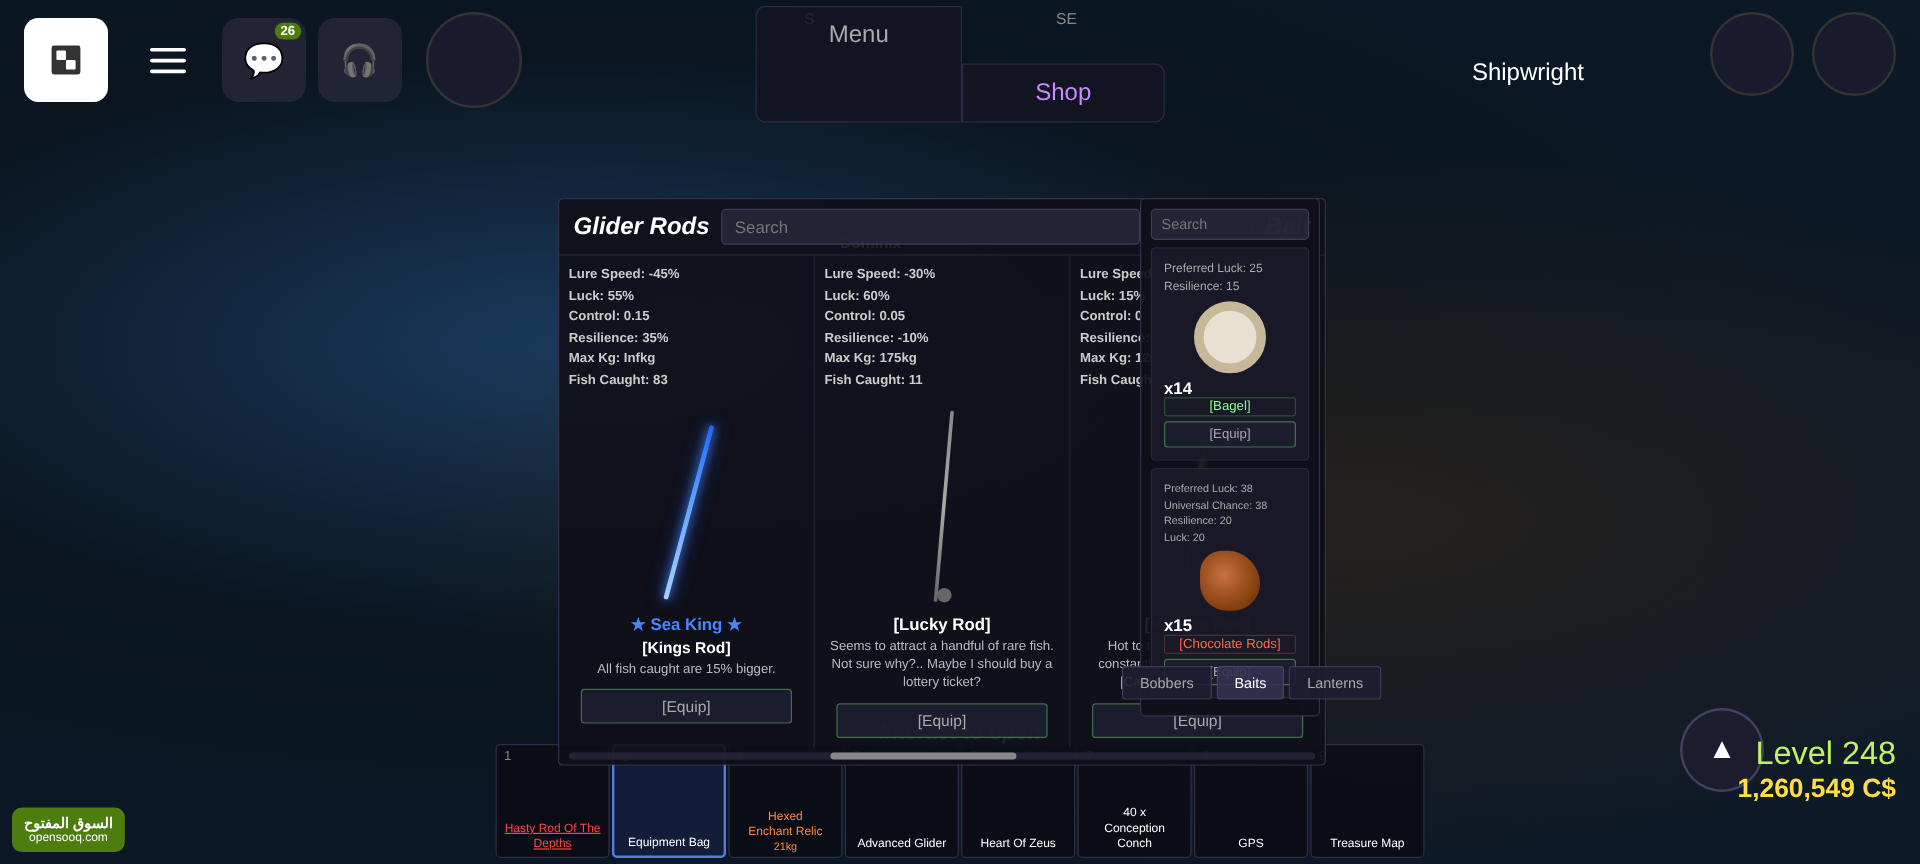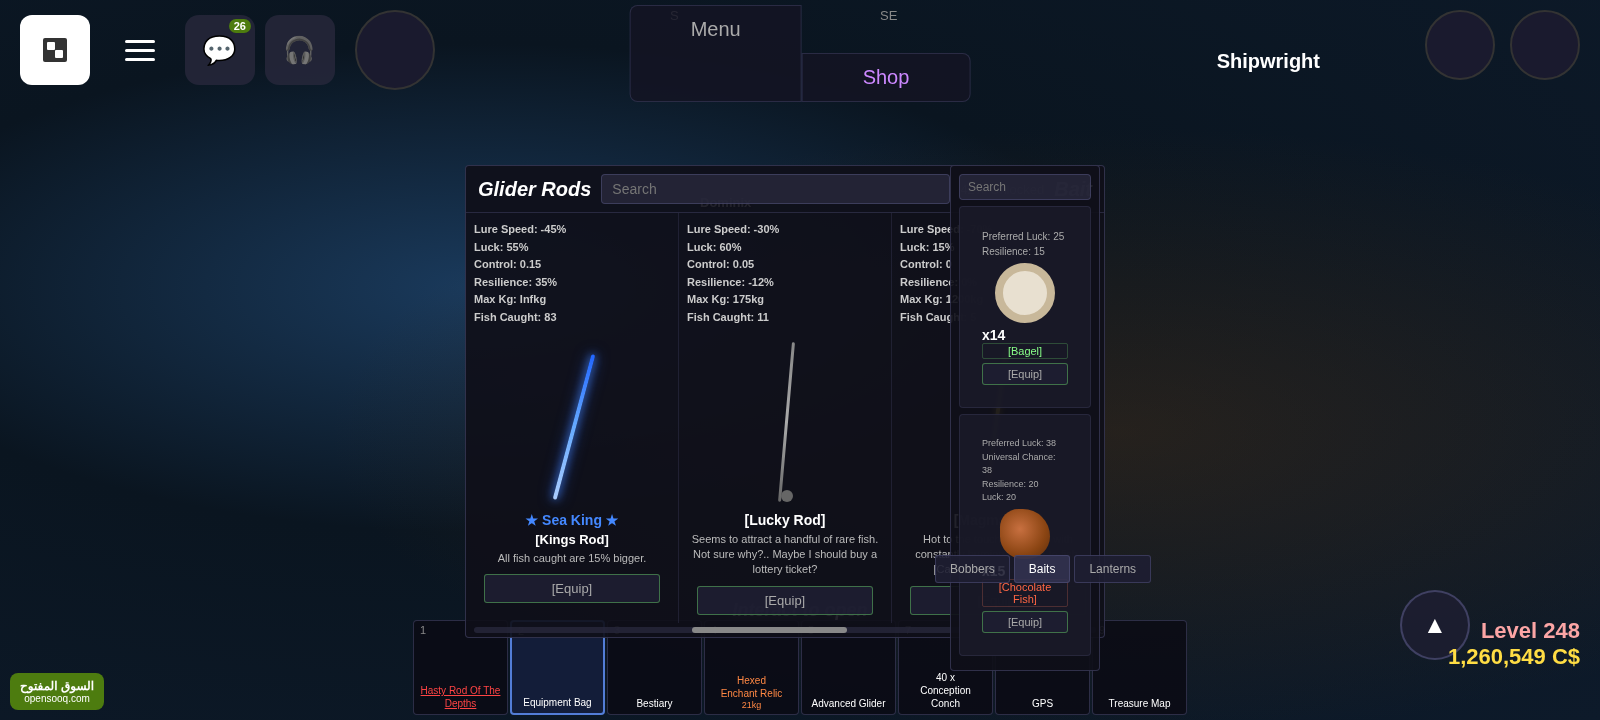--- a/index.html
+++ b/index.html
@@ -116,21 +116,21 @@
     .nav-tab:last-child { border-radius: 0 8px 8px 0; }
     .nav-tab.active { color: #cc88ff; margin-top: 48px; }
 
     
     .shipwright {
       position: absolute;
       top: 50px;
       right: 280px;
       color: white;
       font-size: 20px;
-      font-weight: bold;
+      font-weight: normal;
       z-index: 10;
     }
 
     
     .right-top {
       position: absolute;
       top: 10px;
       right: 20px;
       display: flex;
       gap: 15px;
@@ -280,21 +280,21 @@
       border-radius: 4px;
       padding: 5px 8px;
       color: white;
       font-size: 12px;
       margin-bottom: 6px;
     }
     .bait-item {
       background: rgba(25,25,40,0.9);
       border: 1px solid rgba(100,100,150,0.2);
       border-radius: 4px;
-      padding: 22px;
+      padding: 10px;
       margin-bottom: 6px;
     }
     .bait-stat {
       font-size: 10px;
       color: #aaa;
       line-height: 1.5;
     }
     .bait-img-area {
       display: flex;
       align-items: center;
@@ -446,23 +446,23 @@
 
     
     .level-display {
       position: absolute;
       bottom: 50px;
       right: 20px;
       text-align: right;
       z-index: 20;
     }
     .level-text {
-      color: #fca5a5;
-      font-size: 22px;
-      font-weight: bold;
+      color: #bef264;
+      font-size: 27px;
+      font-weight: normal;
     }
     .currency-text {
       color: #ffdd44;
       font-size: 22px;
       font-weight: bold;
     }
 
     
     .up-arrow-btn {
       position: absolute;
@@ -626,21 +626,21 @@
       <div class="rod-name" style="color:white;font-size:13px;">[Kings Rod]</div>
       <div class="rod-desc">All fish caught are 15% bigger.</div>
       <div class="equip-btn">[Equip]</div>
     </div>
 
     <div class="rod-card">
       <div class="rod-stats">
         <div>Lure Speed: -30%</div>
         <div>Luck: 60%</div>
         <div>Control: 0.05</div>
-        <div>Resilience: -12%</div>
+        <div>Resilience: -10%</div>
         <div>Max Kg: 175kg</div>
         <div><b>Fish Caught: 11</b></div>
       </div>
       <div class="rod-image-area">
         <div class="lucky-rod-line"></div>
 
         <div style="position:absolute;bottom:10px;left:48%;width:12px;height:12px;background:#666;border-radius:50%;"></div>
       </div>
       <div class="rod-name">[Lucky Rod]</div>
       <div class="rod-desc">Seems to attract a handful of rare fish. Not sure why?.. Maybe I should buy a lottery ticket?</div>
@@ -687,21 +687,21 @@
   
   <div class="bait-item">
     <div class="bait-item2-stat">Preferred Luck: 38</div>
     <div class="bait-item2-stat">Universal Chance: 38</div>
     <div class="bait-item2-stat">Resilience: 20</div>
     <div class="bait-item2-stat">Luck: 20</div>
     <div class="bait-img-area">
       <div class="choc-fish-img"></div>
     </div>
     <div class="bait-count">x15</div>
-    <div class="choc-fish-name">[Chocolate Fish]</div>
+    <div class="choc-fish-name">[Chocolate Rods]</div>
     <div class="bait-equip-btn">[Equip]</div>
   </div>
 </div>
 
 <div class="bait-tabs">
   <div class="bait-tab">Bobbers</div>
   <div class="bait-tab active">Baits</div>
   <div class="bait-tab">Lanterns</div>
 </div>
 
@@ -709,31 +709,31 @@
   <div class="hotbar-label">Interact to open</div>
   <div class="hotbar-slot">
     <span class="slot-num">1</span>
     <span class="slot-label slot-label-red">Hasty Rod Of The Depths</span>
   </div>
   <div class="hotbar-slot active">
     <span class="slot-num">2</span>
     <span class="slot-label">Equipment Bag</span>
   </div>
   <div class="hotbar-slot">
-    <span class="slot-num">3</span>
-    <span class="slot-label">Bestiary</span>
-  </div>
-  <div class="hotbar-slot">
     <span class="slot-num">4</span>
     <span class="slot-label slot-label-orange">Hexed<br>Enchant Relic</span>
     <span class="slot-sublabel">21kg</span>
   </div>
   <div class="hotbar-slot">
     <span class="slot-num">5</span>
     <span class="slot-label">Advanced Glider</span>
+  </div>
+  <div class="hotbar-slot">
+    <span class="slot-num">6</span>
+    <span class="slot-label">Heart Of Zeus</span>
   </div>
   <div class="hotbar-slot">
     <span class="slot-num">7</span>
     <span class="slot-label">40 x<br>Conception<br>Conch</span>
   </div>
   <div class="hotbar-slot">
     <span class="slot-num">8</span>
     <span class="slot-label">GPS</span>
   </div>
   <div class="hotbar-slot">

